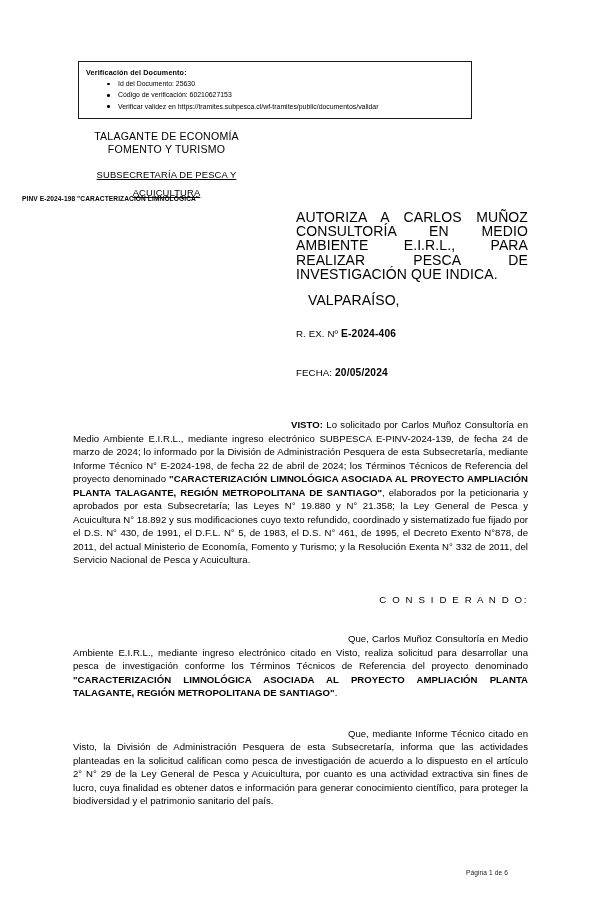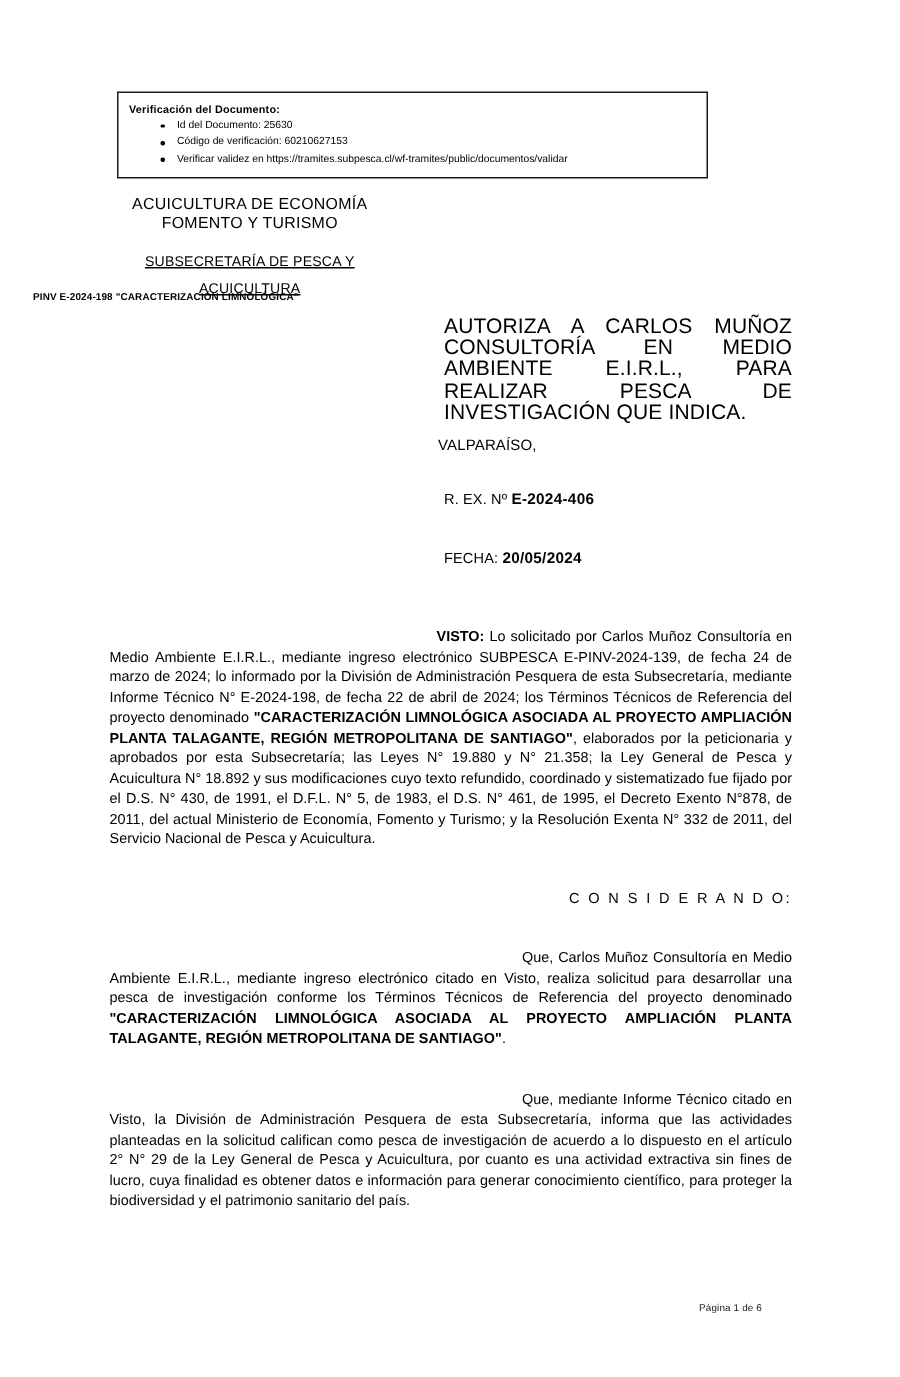--- a/index.html
+++ b/index.html
@@ -101,23 +101,23 @@
     text-align-last: justify;
     font-size: 14px;
     line-height: 14.2px;
     letter-spacing: 0.1px;
   }
   .title-block .last-line {
     text-align-last: left;
   }
   .place-line {
     position: absolute;
-    left: 292px;
+    left: 308px;
     top: 292px;
-    font-size: 10px;
+    font-size: 14px;
     letter-spacing: 0.1px;
   }
   .res-line {
     position: absolute;
     left: 296px;
     top: 328px;
     font-size: 9.7px;
     letter-spacing: 0.1px;
     text-align: center;
   }
@@ -177,21 +177,21 @@
 <div class="verif-box">
   <div class="verif-title">Verificación del Documento:</div>
   <ul class="verif-list">
     <li>Id del Documento: 25630</li>
     <li>Código de verificación: 60210627153</li>
     <li>Verificar validez en https://tramites.subpesca.cl/wf-tramites/public/documentos/validar</li>
   </ul>
 </div>
 
 <div class="org-header">
-  <div class="org-line">ACUICULTURA DE ECONOMÍA</div>
+  <div class="org-line">TALAGANTE DE ECONOMÍA</div>
   <div class="org-line">FOMENTO Y TURISMO</div>
   <div class="org-sub">
     <div>SUBSECRETARÍA DE PESCA Y</div><br>
     <div>ACUICULTURA</div>
   </div>
 </div>
 <div class="ref-code">PINV E-2024-198 "CARACTERIZACIÓN LIMNOLÓGICA"</div>
 
 <div class="title-block">
   <span>AUTORIZA A CARLOS MUÑOZ CONSULTORÍA EN MEDIO AMBIENTE E.I.R.L., PARA REALIZAR PESCA DE</span>

